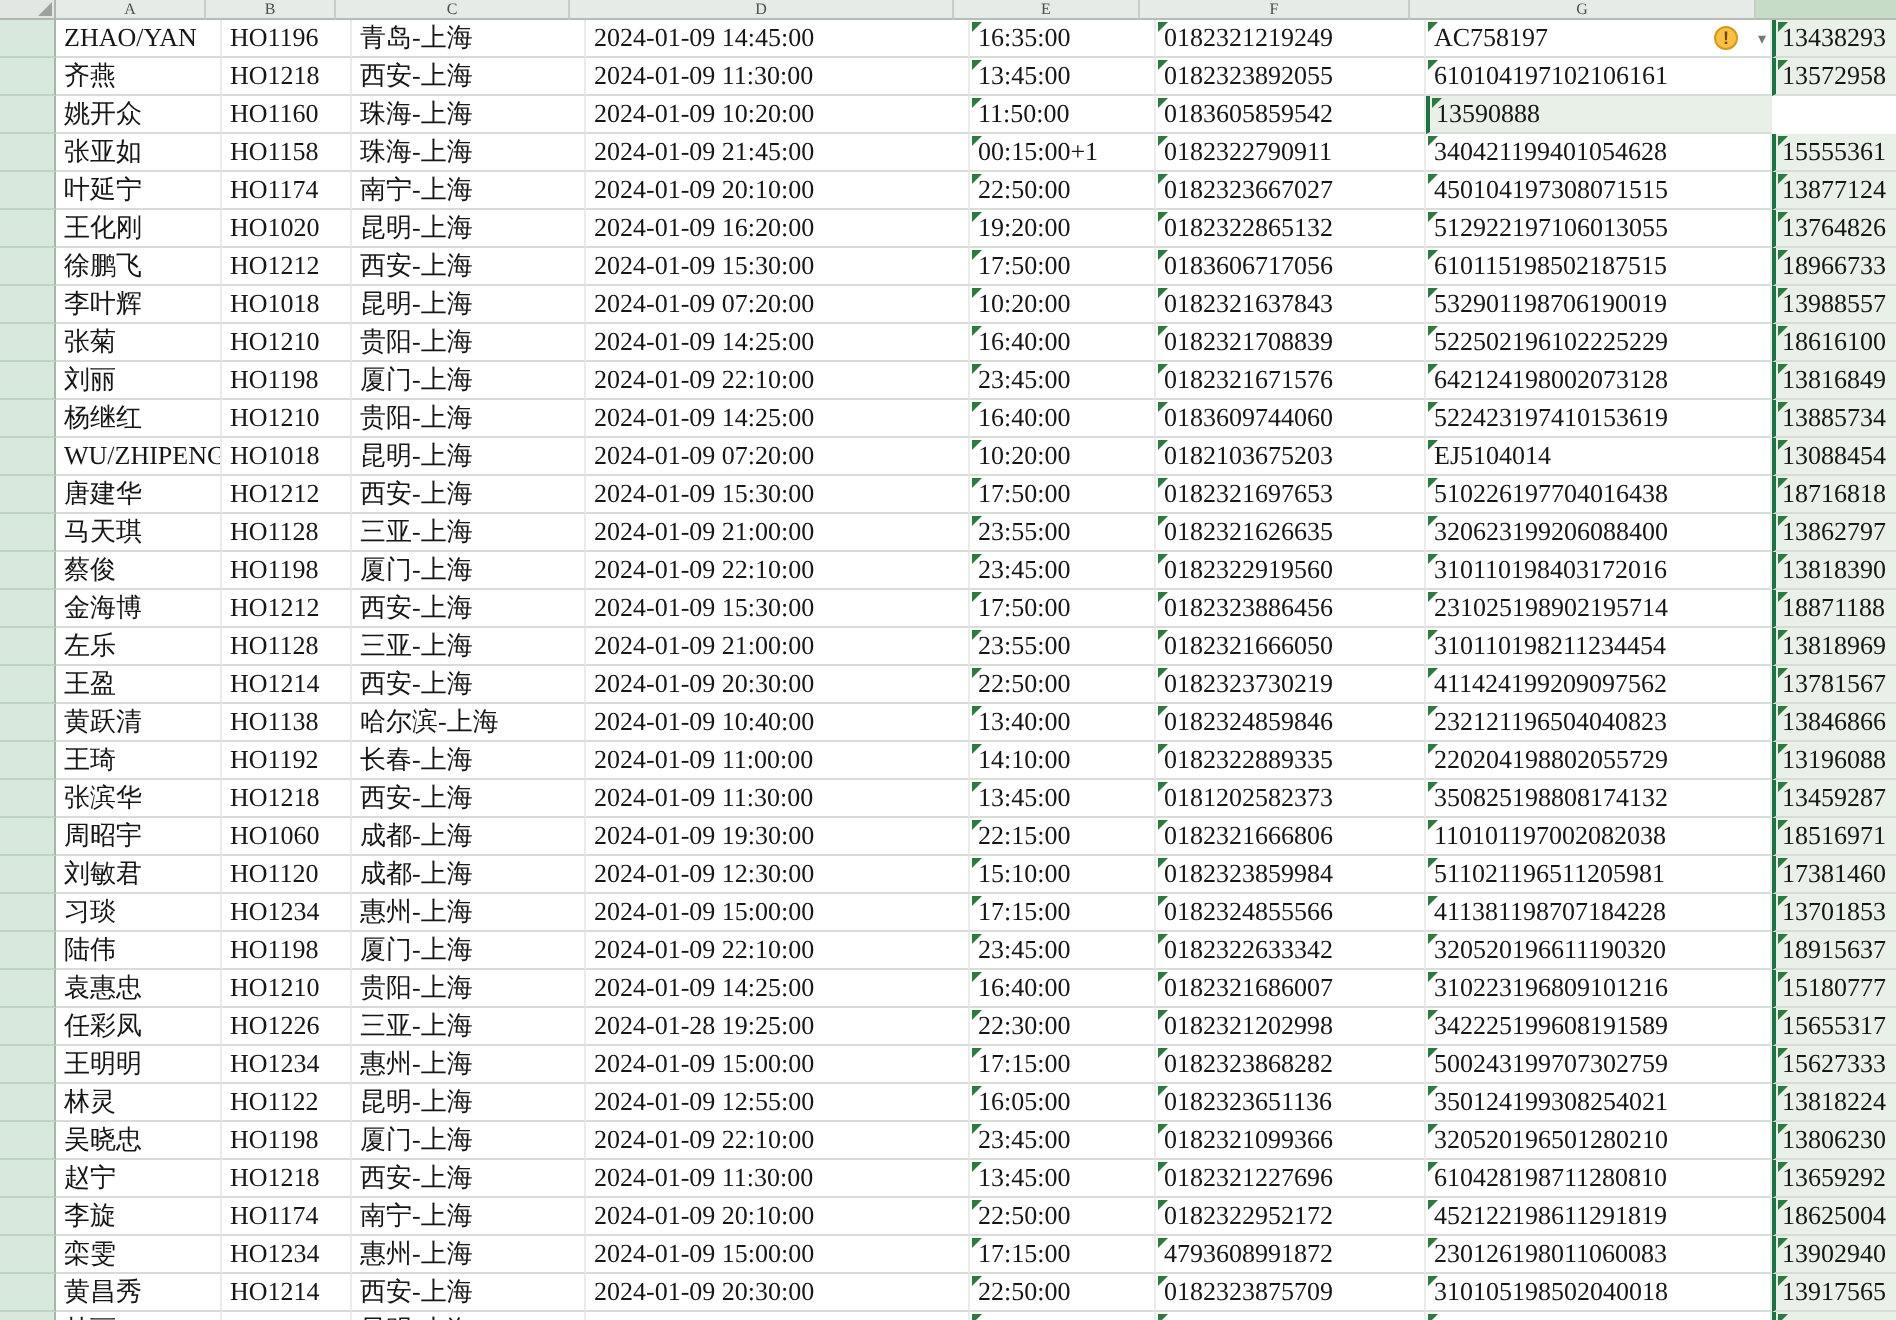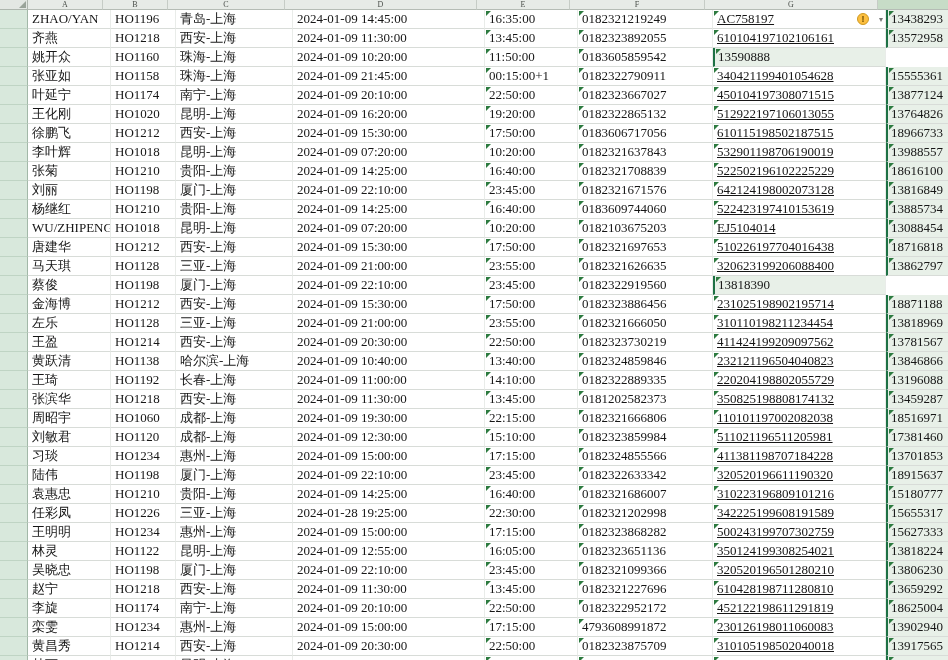--- a/index.html
+++ b/index.html
@@ -22,21 +22,21 @@
           border-bottom:1px solid #bfd4c4;border-right:1px solid #a2b8a8;overflow:hidden;padding-left:27px;}
   .cell{flex:none;box-sizing:border-box;position:relative;white-space:nowrap;overflow:hidden;
         font-size:13px;line-height:18px;color:#161616;padding-left:4px;
         border-bottom:1px solid #d8dcd8;border-right:1px solid #e9ece9;background:#fff;}
   .c-name  {width:83px;}
   .c-flight{width:65px;}
   .c-route {width:117px;}
   .c-dep   {width:192px;}
   .c-arr   {width:93px;}
   .c-order {width:135px;}
-  .c-id    {width:173px;text-decoration:underline;}
+  .c-id    {width:173px;}
   .c-phone {width:173px;background:#e8f0e8;border-left:2px solid #1e7145;padding-left:3px;}
   .tri{position:absolute;top:1px;left:1px;width:0;height:0;
        border-top:5px solid #2c7a3f;border-right:5px solid transparent;}
   .warn-btn{position:absolute;top:3px;right:16px;width:12px;height:12px;border-radius:50%;
        background:#fcbf3f;border:1px solid #cf9a22;color:#6e4a00;box-sizing:border-box;
        font-family:"Liberation Sans",sans-serif;font-size:9px;line-height:10px;font-weight:bold;text-align:center;}
   .dd-btn{position:absolute;top:5px;right:2px;font-family:"Liberation Sans",sans-serif;
        font-size:8px;line-height:9px;color:#777;}
 </style>
 </head>
@@ -211,20 +211,21 @@
         <div class="cell c-phone"><span class="tri"></span>13862797</div>
       </div>
       <div class="row">
         <div class="rowhdr">954</div>
         <div class="cell c-name">蔡俊</div>
         <div class="cell c-flight">HO1198</div>
         <div class="cell c-route">厦门-上海</div>
         <div class="cell c-dep">2024-01-09 22:10:00</div>
         <div class="cell c-arr"><span class="tri"></span>23:45:00</div>
         <div class="cell c-order"><span class="tri"></span>0182322919560</div>
+        <div class="cell c-id"><span class="tri"></span>310110198403172016</div>
         <div class="cell c-phone"><span class="tri"></span>13818390</div>
       </div>
       <div class="row">
         <div class="rowhdr">955</div>
         <div class="cell c-name">金海博</div>
         <div class="cell c-flight">HO1212</div>
         <div class="cell c-route">西安-上海</div>
         <div class="cell c-dep">2024-01-09 15:30:00</div>
         <div class="cell c-arr"><span class="tri"></span>17:50:00</div>
         <div class="cell c-order"><span class="tri"></span>0182323886456</div>

